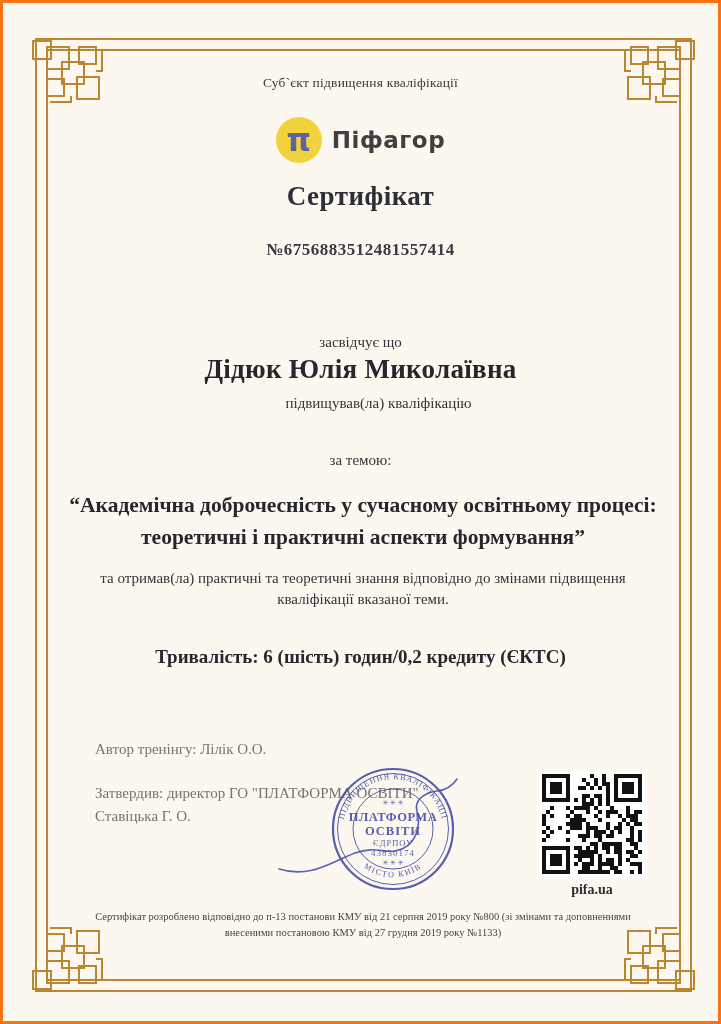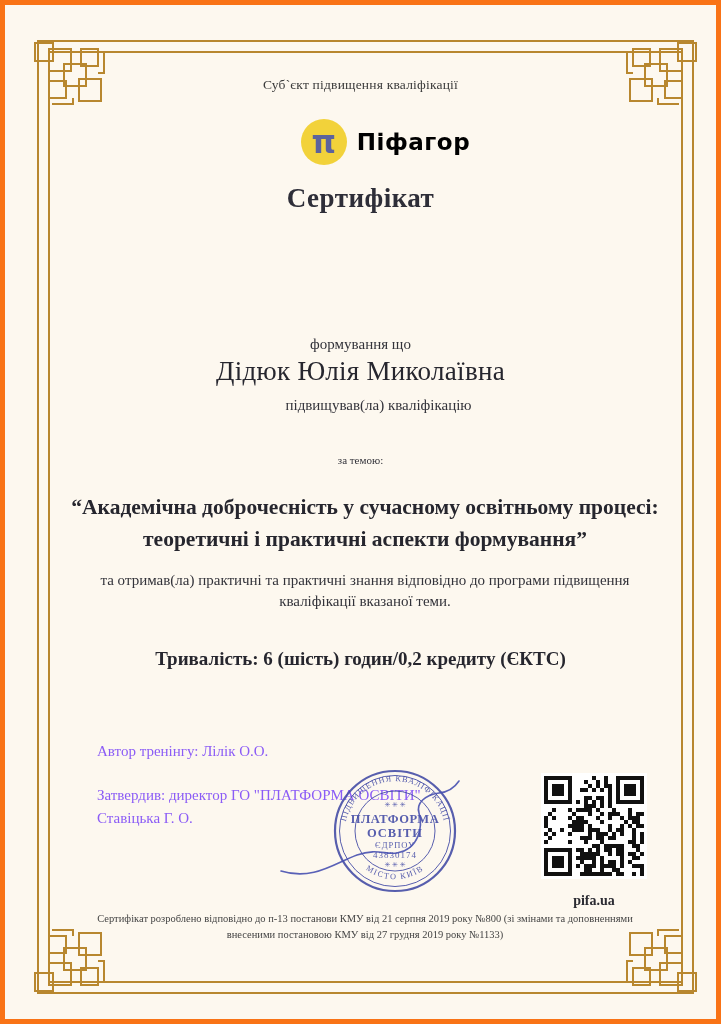--- a/index.html
+++ b/index.html
@@ -1,54 +1,53 @@
 <!DOCTYPE html>
 <html><head>
 <meta charset="utf-8">
 <style>
   html,body{margin:0;padding:0;background:#e9e7e2;}
   .page{
     position:relative;
     width:721px;height:1024px;
     margin:0 auto;
     background:#fdf8ef;
-    border:5px solid #f97316;
+    border:3px solid #f97316;
     box-sizing:border-box;
     font-family:"Liberation Serif", serif;
     color:#33333a;
     overflow:hidden;
-    padding-left:25px;
   }
   .abs{position:absolute;}
   .ctr{left:0;right:0;text-align:center;}
   .hdr-line{font-size:13.5px;color:#3a3a3a;letter-spacing:.2px;}
   .logo-row{top:114px;display:flex;align-items:center;justify-content:center;gap:10px;width:100%;}
   .pi-circle{
     width:46px;height:46px;border-radius:50%;
     background:#f2d23a;display:flex;align-items:center;justify-content:center;
     font-family:"DejaVu Sans", sans-serif;font-weight:bold;font-size:31px;color:#5c639d;line-height:1;
   }
-  .logo-word{font-family:"DejaVu Sans", sans-serif;font-weight:bold;font-size:23px;color:#000000;letter-spacing:.5px;text-align:right;}
+  .logo-word{font-family:"DejaVu Sans", sans-serif;font-weight:bold;font-size:23px;color:#404040;letter-spacing:.5px;text-align:right;}
   .cert-title{top:178px;font-size:27px;font-weight:bold;color:#2e2e38;letter-spacing:.5px;}
   .cert-number{top:237px;font-size:17px;font-weight:bold;color:#3a3a42;letter-spacing:.5px;}
   .certifies{top:331px;font-size:15px;}
-  .recipient{top:351px;font-size:27px;font-weight:normal;color:#26262e;letter-spacing:.3px;}
+  .recipient{top:351px;font-size:27px;font-weight:bold;color:#26262e;letter-spacing:.3px;}
   .qualif{top:392px;font-size:15px;margin-left:36px;}
-  .topic-label{top:449px;font-size:11px;}
+  .topic-label{top:449px;font-size:15px;}
   .topic-title{top:470px;left:60px;width:600px;text-align:center;font-size:21.5px;font-weight:bold;line-height:1.5;color:#26262e;margin-top:16px;}
   .topic-desc{top:565px;left:70px;width:580px;text-align:center;font-size:15px;line-height:1.42;}
   .duration{top:643px;font-size:19px;font-weight:bold;color:#26262e;}
-  .sig-block{left:92px;font-size:15px;color:#8b5cf6;}
+  .sig-block{left:92px;font-size:15px;color:#737373;}
   .author-line{top:738px;}
   .approved-1{top:782px;}
   .approved-2{top:805px;}
   .issue-date{top:836px;font-size:18.5px;font-weight:bold;color:#26262e;}
   .stamp-wrap{left:268px;top:746px;width:214px;height:156px;}
   .qr-box{left:536px;top:768px;width:106px;height:106px;background:#ffffff;display:flex;align-items:center;justify-content:center;}
-  .qr-caption{left:536px;top:879px;width:106px;text-align:center;font-weight:bold;font-size:14px;color:#2c2c33;margin-top:9px;}
+  .qr-caption{left:536px;top:879px;width:106px;text-align:center;font-weight:bold;font-size:14px;color:#2c2c33;}
   .footer-note{top:906px;left:75px;width:570px;text-align:center;font-size:10.5px;line-height:1.5;color:#444;}
   svg{display:block;}
 </style>
 </head>
 <body>
 
 <div class="page">
 
   <svg class="abs" style="left:0;top:0;" width="721" height="1024" viewBox="0 0 721 1024" fill="none" stroke="#b8872f" stroke-width="2">
     <rect x="33" y="36" width="655" height="952"></rect>
@@ -72,28 +71,29 @@
   </svg>
 
   <div class="abs ctr hdr-line" style="top:72px">Суб`єкт підвищення кваліфікації</div>
 
   <div class="abs logo-row">
     <div class="pi-circle">π</div>
     <div class="logo-word">Піфагор</div>
   </div>
 
   <div class="abs ctr cert-title">Сертифікат</div>
-
-  <div class="abs ctr certifies">формування що</div>
+  <div class="abs ctr cert-number">№6756883512481557414</div>
+
+  <div class="abs ctr certifies">засвідчує що</div>
   <div class="abs ctr recipient">Дідюк Юлія Миколаївна</div>
   <div class="abs ctr qualif">підвищував(ла) кваліфікацію</div>
 
   <div class="abs ctr topic-label">за темою:</div>
   <div class="abs topic-title">“Академічна доброчесність у сучасному освітньому процесі: теоретичні і практичні аспекти формування”</div>
-  <div class="abs topic-desc">та отримав(ла) практичні та практичні знання відповідно до програми підвищення кваліфікації вказаної теми.</div>
+  <div class="abs topic-desc">та отримав(ла) практичні та теоретичні знання відповідно до змінами підвищення кваліфікації вказаної теми.</div>
 
   <div class="abs ctr duration">Тривалість: 6 (шість) годин/0,2 кредиту (ЄКТС)</div>
 
   <div class="abs sig-block author-line">Автор тренінгу: Лілік О.О.</div>
   <div class="abs sig-block approved-1">Затвердив: директор ГО "ПЛАТФОРМА ОСВІТИ"</div>
   <div class="abs sig-block approved-2">Ставіцька Г. О.</div>
 
   <svg class="abs stamp-wrap" width="214" height="156" viewBox="0 0 214 156">
     <g stroke="#4149a5" fill="none" opacity="0.88">
       <circle cx="122" cy="80" r="60" stroke-width="2.2"></circle>

